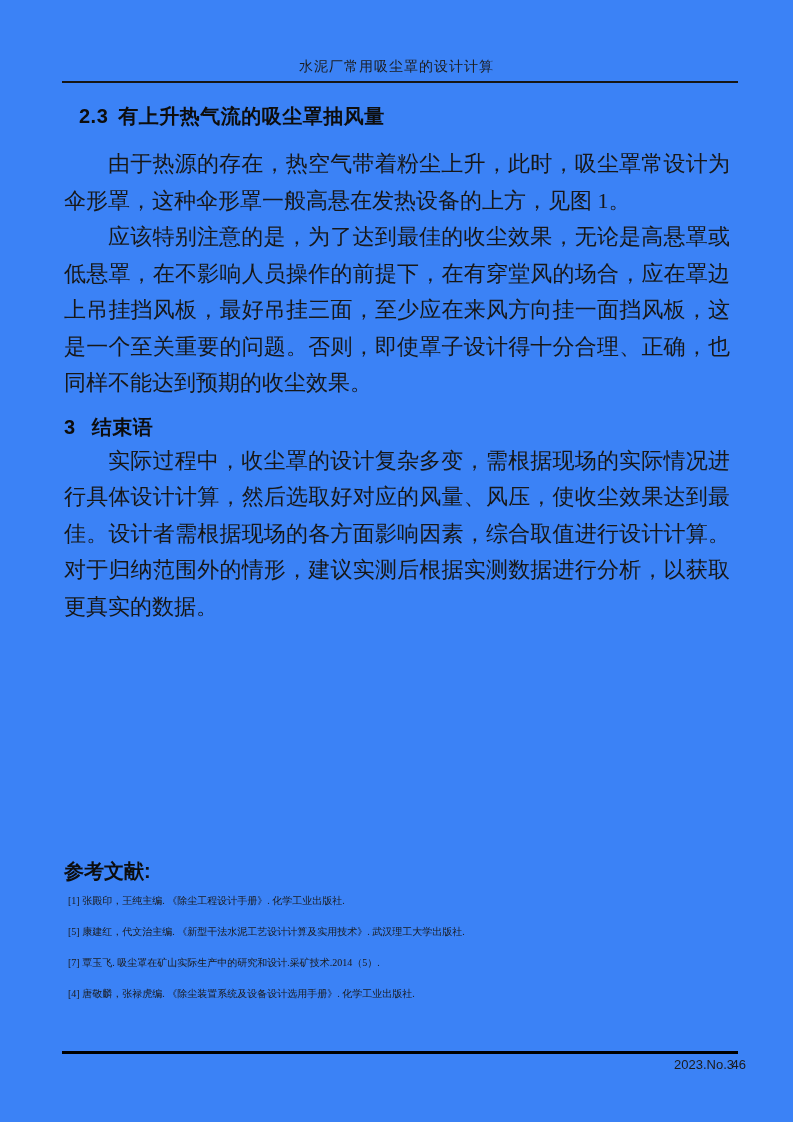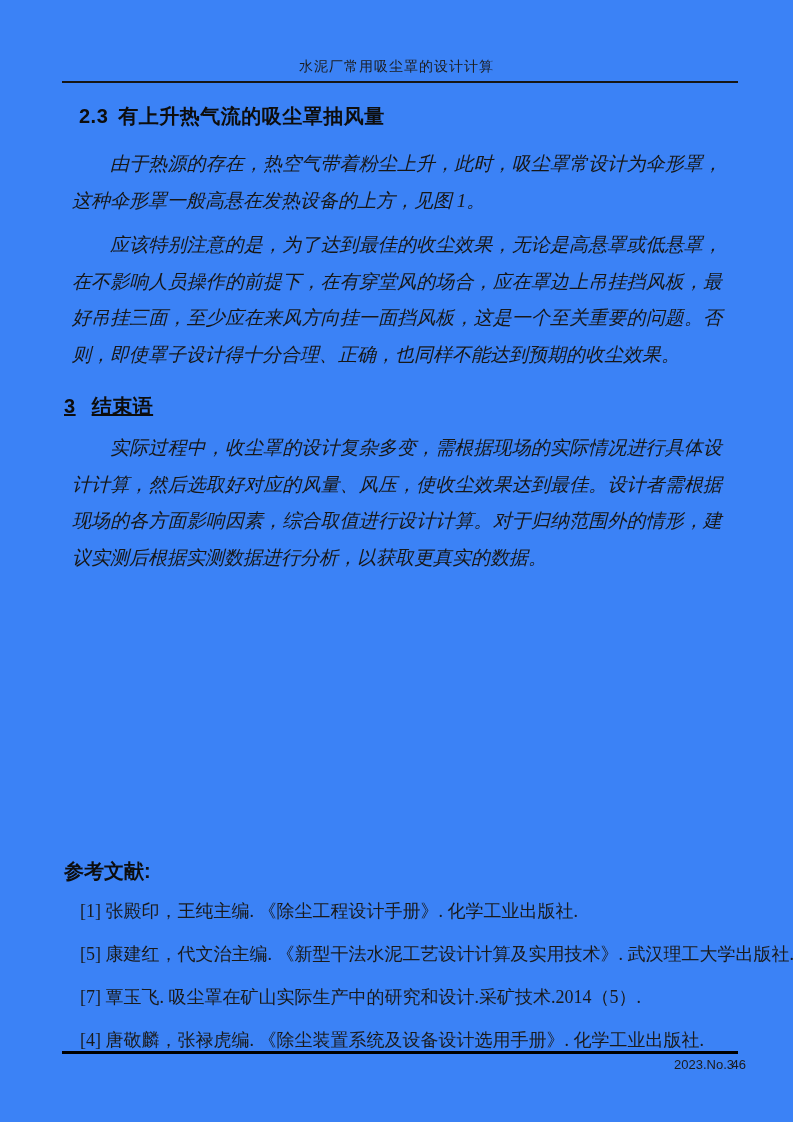--- a/index.html
+++ b/index.html
@@ -58,33 +58,31 @@
   }
   .sec3-heading {
     margin: 0;
     padding-top: 9px;
     font-family: "Liberation Sans", "DejaVu Sans", sans-serif;
     font-weight: bold;
     font-size: 20px;
     line-height: 32px;
     color: #0d0d0d;
     letter-spacing: 0.5px;
-    text-decoration: underline;
   }
   .sec3-heading .num {
     margin-right: 16px;
   }
   .body-par {
-    margin: 8px;
-    font-size: 19px;
+    margin: 0;
+    font-size: 22px;
     line-height: 36.5px;
     text-align: justify;
     text-indent: 2em;
     color: #171717;
-    font-style: italic;
   }
 
   
   .references {
     position: absolute;
     top: 860px;
     left: 64px;
     width: 666px;
   }
   .refs-heading {
@@ -94,22 +92,22 @@
     font-size: 20px;
     line-height: 22px;
     color: #0d0d0d;
   }
   .ref-list {
     margin: 0;
     padding: 0;
     list-style: none;
   }
   .ref-item {
-    margin: 16px;
-    font-size: 18px;
+    margin: 4px;
+    font-size: 10px;
     line-height: 27px;
     color: #1a1a1a;
     white-space: nowrap;
   }
 
   
   .footer-rule {
     position: absolute;
     top: 1051px;
     left: 62px;

